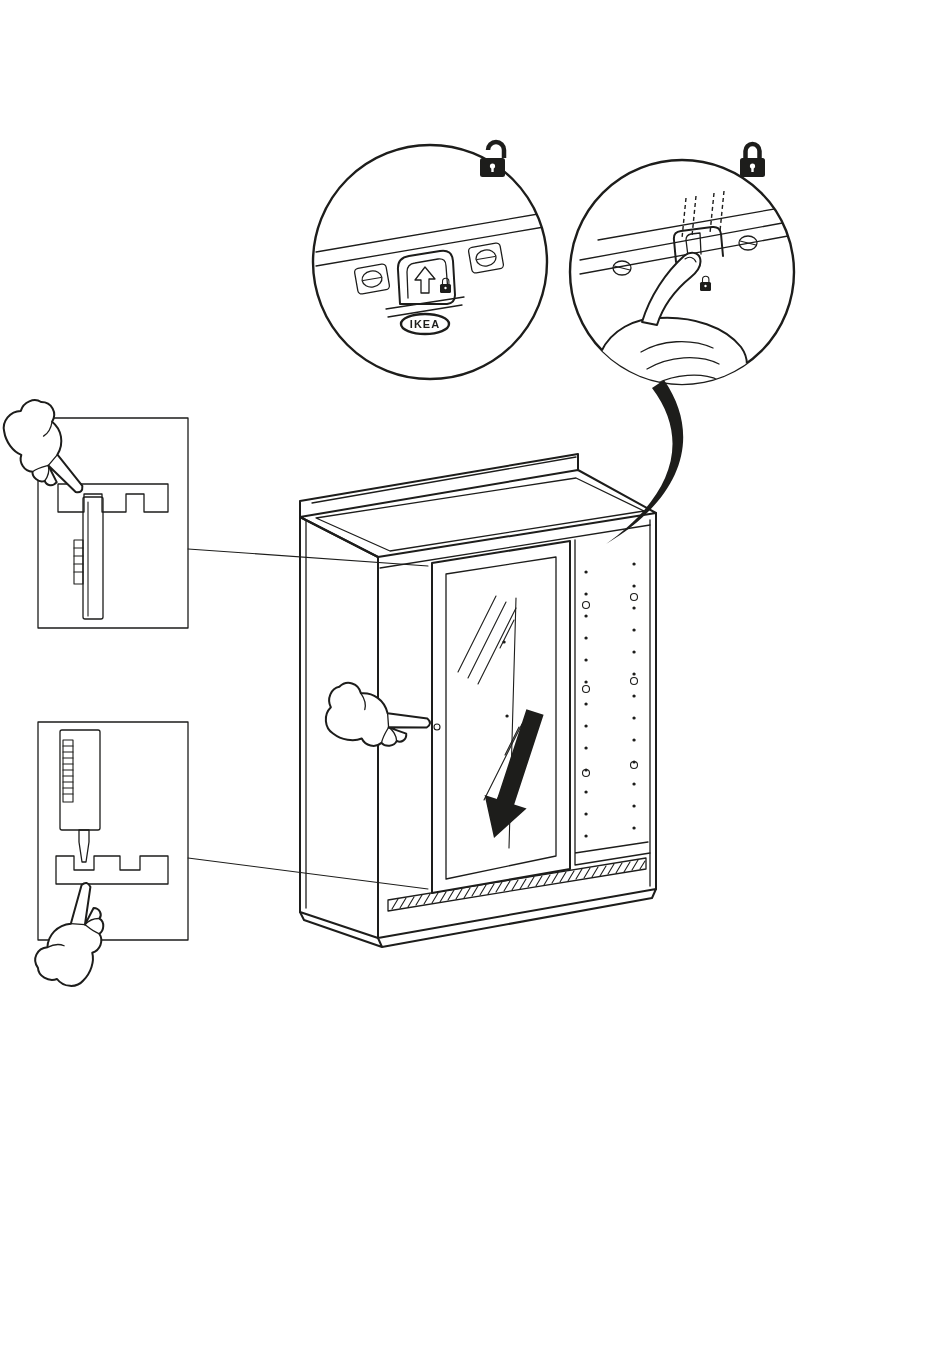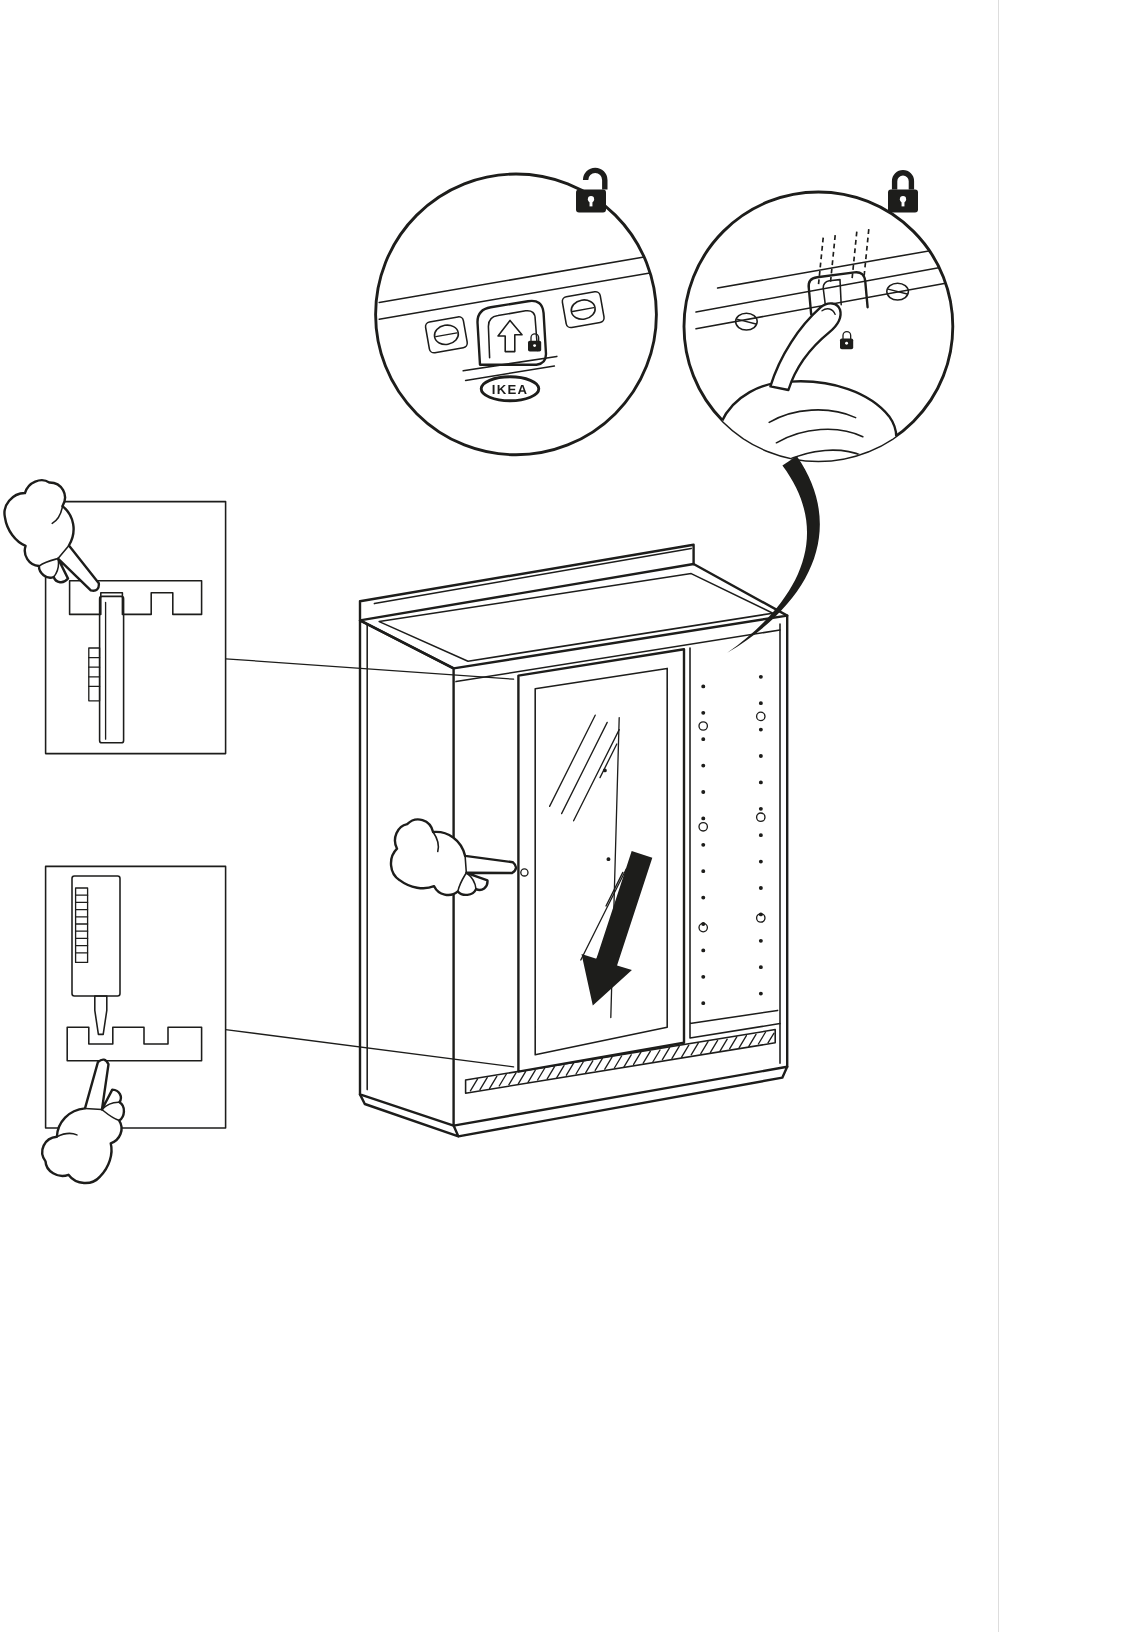--- a/index.html
+++ b/index.html
@@ -1,16 +1,16 @@
 <!DOCTYPE html>
 <html><head>
 <meta charset="utf-8">
 <style>
   html,body{margin:0;padding:0;background:#fff}
-  .stage{position:relative;width:832px;height:1360px;background:#737373;overflow:hidden}
+  .stage{position:relative;width:832px;height:1360px;background:#bef264;overflow:hidden}
   svg{display:block}
   .ln{fill:none;stroke:#1d1d1b;stroke-width:2;stroke-linecap:round;stroke-linejoin:round}
   .thin{stroke-width:1.3}
   .hair{stroke-width:1.1}
   .heavy{stroke-width:2.4}
   .ink{fill:#1d1d1b;stroke:none}
   .wh{fill:#ffffff;stroke:#1d1d1b;stroke-width:2;stroke-linecap:round;stroke-linejoin:round}
   .dash{fill:none;stroke:#1d1d1b;stroke-width:1.4;stroke-dasharray:4 3}
   .dots{fill:none;stroke:#1d1d1b;stroke-width:3.2;stroke-linecap:round}
   text.brand{font:bold 11px "Liberation Sans", sans-serif;letter-spacing:1px;fill:#1d1d1b;text-anchor:middle}

